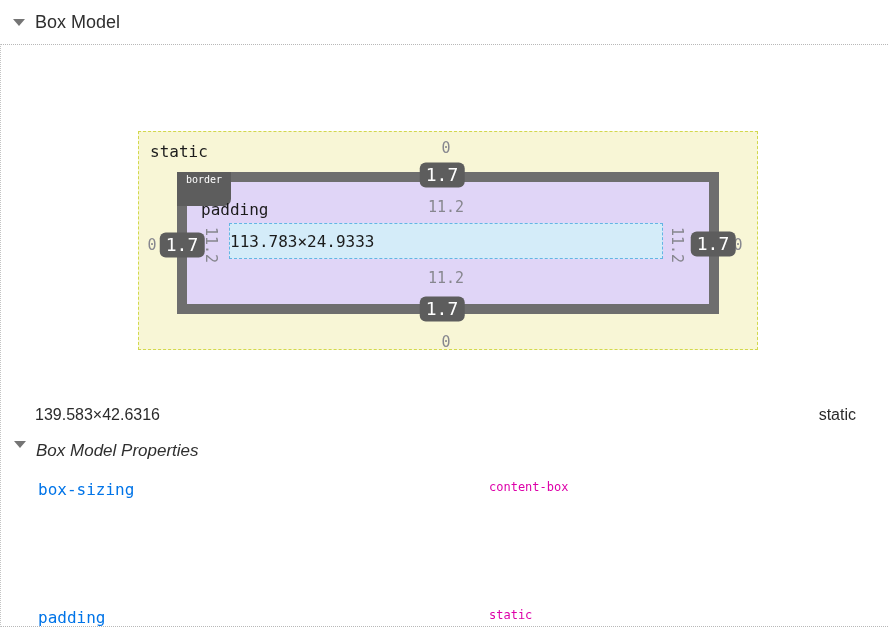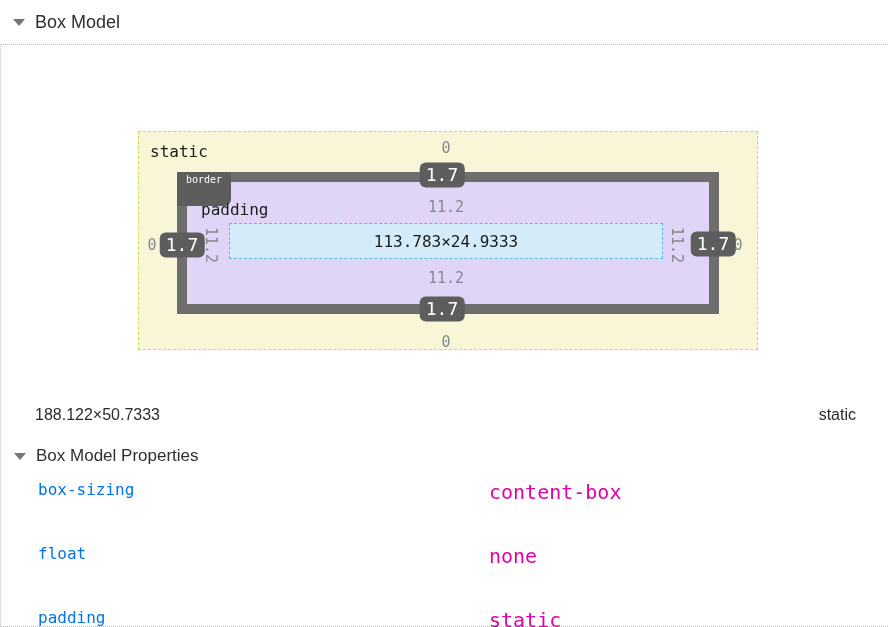--- a/index.html
+++ b/index.html
@@ -19,21 +19,21 @@
   .sec-title{margin-left:10px;font-size:18px;color:#2f2f2f;}
 
   
   .panel{position:absolute;left:0;top:44px;width:888px;height:583px;border-top:1px dotted #b8b8b8;border-left:1px dotted #c4c4c4;border-bottom:1px dotted #b8b8b8;background:#fff;}
 
   
   .abs{position:absolute;}
   .margin-box{left:137px;top:86px;width:620px;height:219px;background:var(--margin-fill);border:1px dashed var(--margin-border);}
   .border-box{left:176px;top:127px;width:542px;height:142px;background:var(--border-fill);}
   .padding-box{left:186px;top:137px;width:522px;height:122px;background:var(--padding-fill);}
-  .content-box{left:228px;top:178px;width:434px;height:36px;background:var(--content-fill);border:1px dashed var(--content-border);display:flex;align-items:center;justify-content:center;}
+  .content-box{left:228px;top:178px;width:434px;height:36px;background:var(--content-fill);border:1px dashed var(--content-border);display:flex;align-items:center;}
 
   .mono{font-family:"DejaVu Sans Mono","Liberation Mono",monospace;}
   .region-label{font-size:16px;color:#1c1c1c;}
   .lbl-margin{left:149px;top:97px;}
   .lbl-padding{left:200px;top:155px;}
   .lbl-border{left:176px;top:127px;background:var(--chip-bg);color:#fff;font-size:10px;padding:2px 9px 21px;border-radius:0 0 7px 0;}
 
   .content-size{font-size:16px;color:#1b1b1b;}
 
   .bm-val{font-size:15px;color:#87878f;transform:translate(-50%,-50%);white-space:nowrap;}
@@ -46,27 +46,27 @@
   .pos-b-bottom{left:441px;top:264px;} .pos-m-bottom{left:445px;top:297px;}
   .pos-m-left{left:151px;top:200px;}   .pos-b-left{left:181px;top:200px;}
   .pos-p-left{left:210px;top:200px;}   .pos-p-right{left:676px;top:200px;}
   .pos-b-right{left:712px;top:199px;}  .pos-m-right{left:737px;top:200px;}
 
   
   .summary-size{left:34px;top:361px;font-size:16px;color:#2b2b2b;}
   .summary-pos{right:32px;top:361px;font-size:16px;color:#2b2b2b;}
 
   
-  .props-header{left:0;top:396px;width:888px;height:30px;display:flex;align-items:center;padding-left:13px;}
+  .props-header{left:0;top:396px;width:888px;height:30px;display:flex;padding-left:13px;font-style:italic;}
   .tri-sm{border-left:6px solid transparent;border-right:6px solid transparent;border-top:7px solid #757575;}
   .props-title{margin-left:10px;font-size:17px;color:#2f2f2f;}
 
   .prop-row{left:0;top:0;width:888px;height:32px;}
   .prop-name{position:absolute;left:37px;font-size:16px;color:var(--prop-name);}
-  .prop-value{position:absolute;left:488px;font-size:20px;color:var(--prop-value);}
+  .prop-value{position:absolute;left:488px;font-size:12px;color:var(--prop-value);}
   .row-0{top:435px;} .row-1{top:467px;} .row-2{top:499px;}
   .row-3{top:531px;} .row-4{top:563px;}
 </style>
 </head>
 <body>
 
 <div id="app">
 
   <div class="sec-header">
     <span class="tri"></span>
@@ -94,35 +94,31 @@
     <span class="abs mono chip pos-b-top">1.7</span>
     <span class="abs mono chip pos-b-bottom">1.7</span>
     <span class="abs mono chip pos-b-left">1.7</span>
     <span class="abs mono chip pos-b-right">1.7</span>
 
     <span class="abs mono bm-val pos-p-top">11.2</span>
     <span class="abs mono bm-val pos-p-bottom">11.2</span>
     <span class="abs mono bm-val rot pos-p-left">11.2</span>
     <span class="abs mono bm-val rot pos-p-right">11.2</span>
 
-    <span class="abs summary-size">188.122×50.7333</span>
+    <span class="abs summary-size">139.583×42.6316</span>
     <span class="abs summary-pos">static</span>
 
     <div class="abs props-header">
       <span class="tri tri-sm"></span>
       <span class="props-title">Box Model Properties</span>
     </div>
 
     <div class="abs prop-row row-0">
       <span class="mono prop-name">box-sizing</span>
       <span class="mono prop-value">content-box</span>
     </div>
-    <div class="abs prop-row row-2">
-      <span class="mono prop-name">float</span>
-      <span class="mono prop-value">none</span>
-    </div>
     <div class="abs prop-row row-4">
       <span class="mono prop-name">padding</span>
       <span class="mono prop-value">static</span>
     </div>
 
   </div>
 </div>
 
 </body></html>

